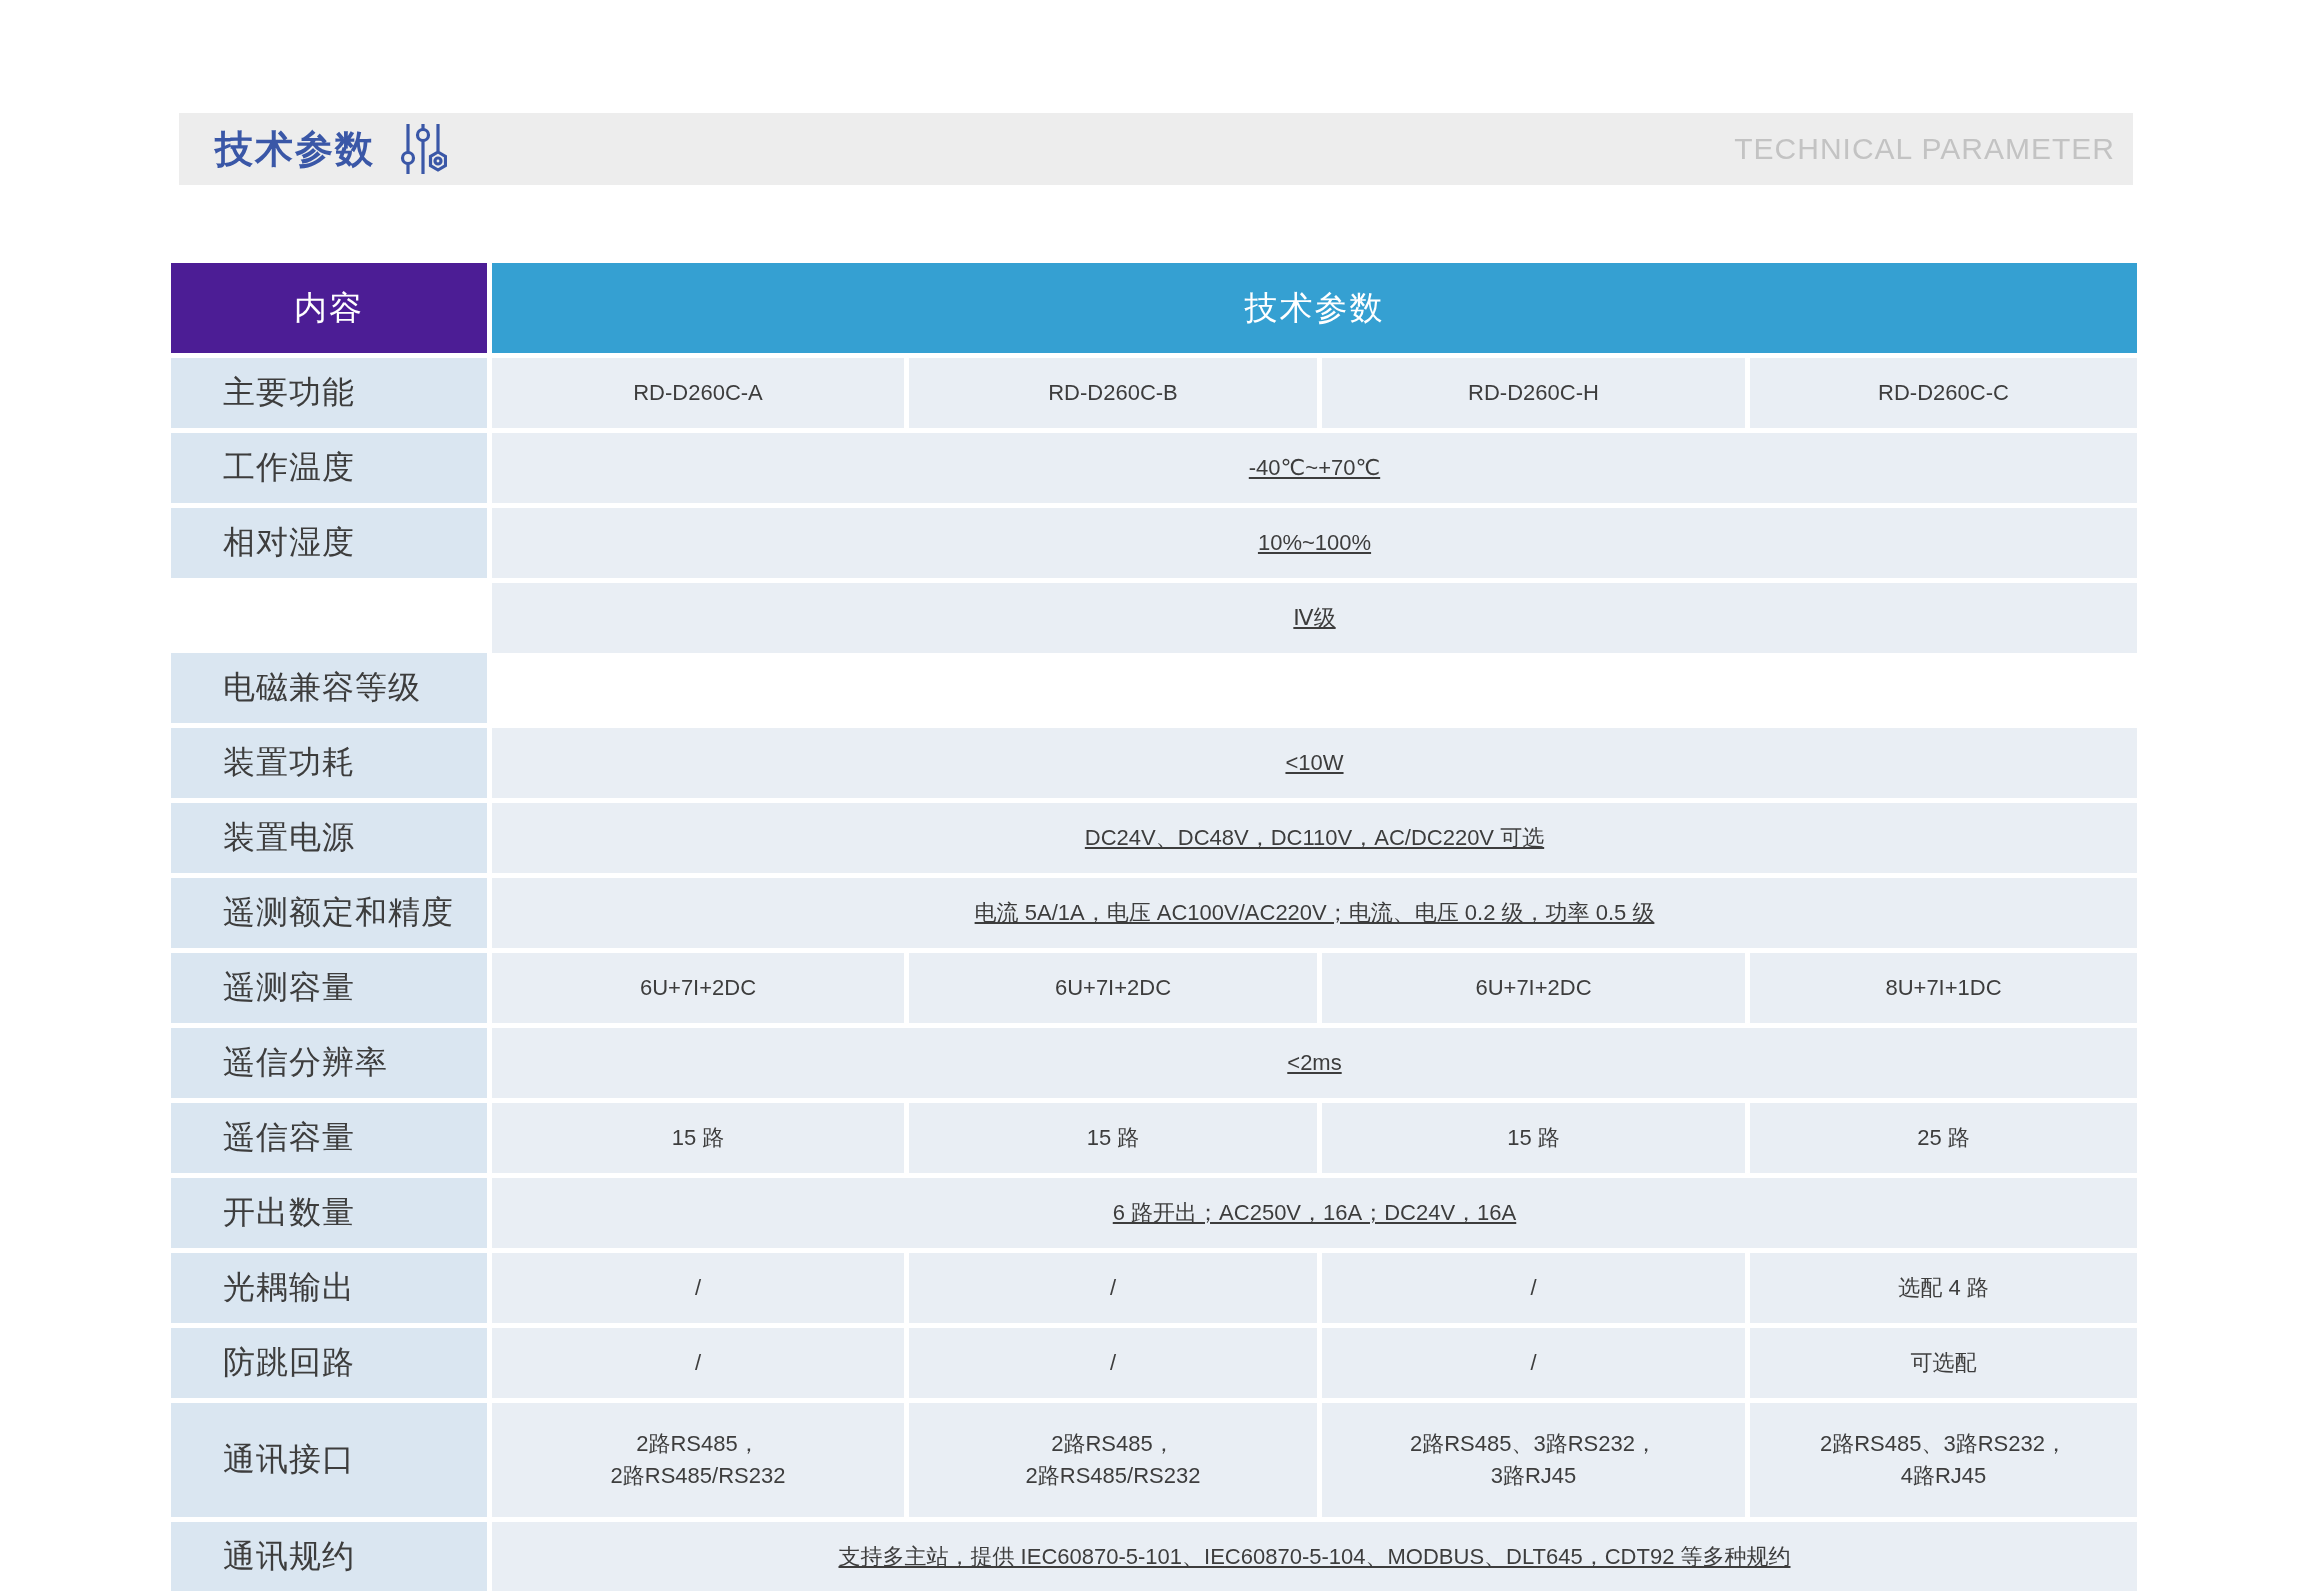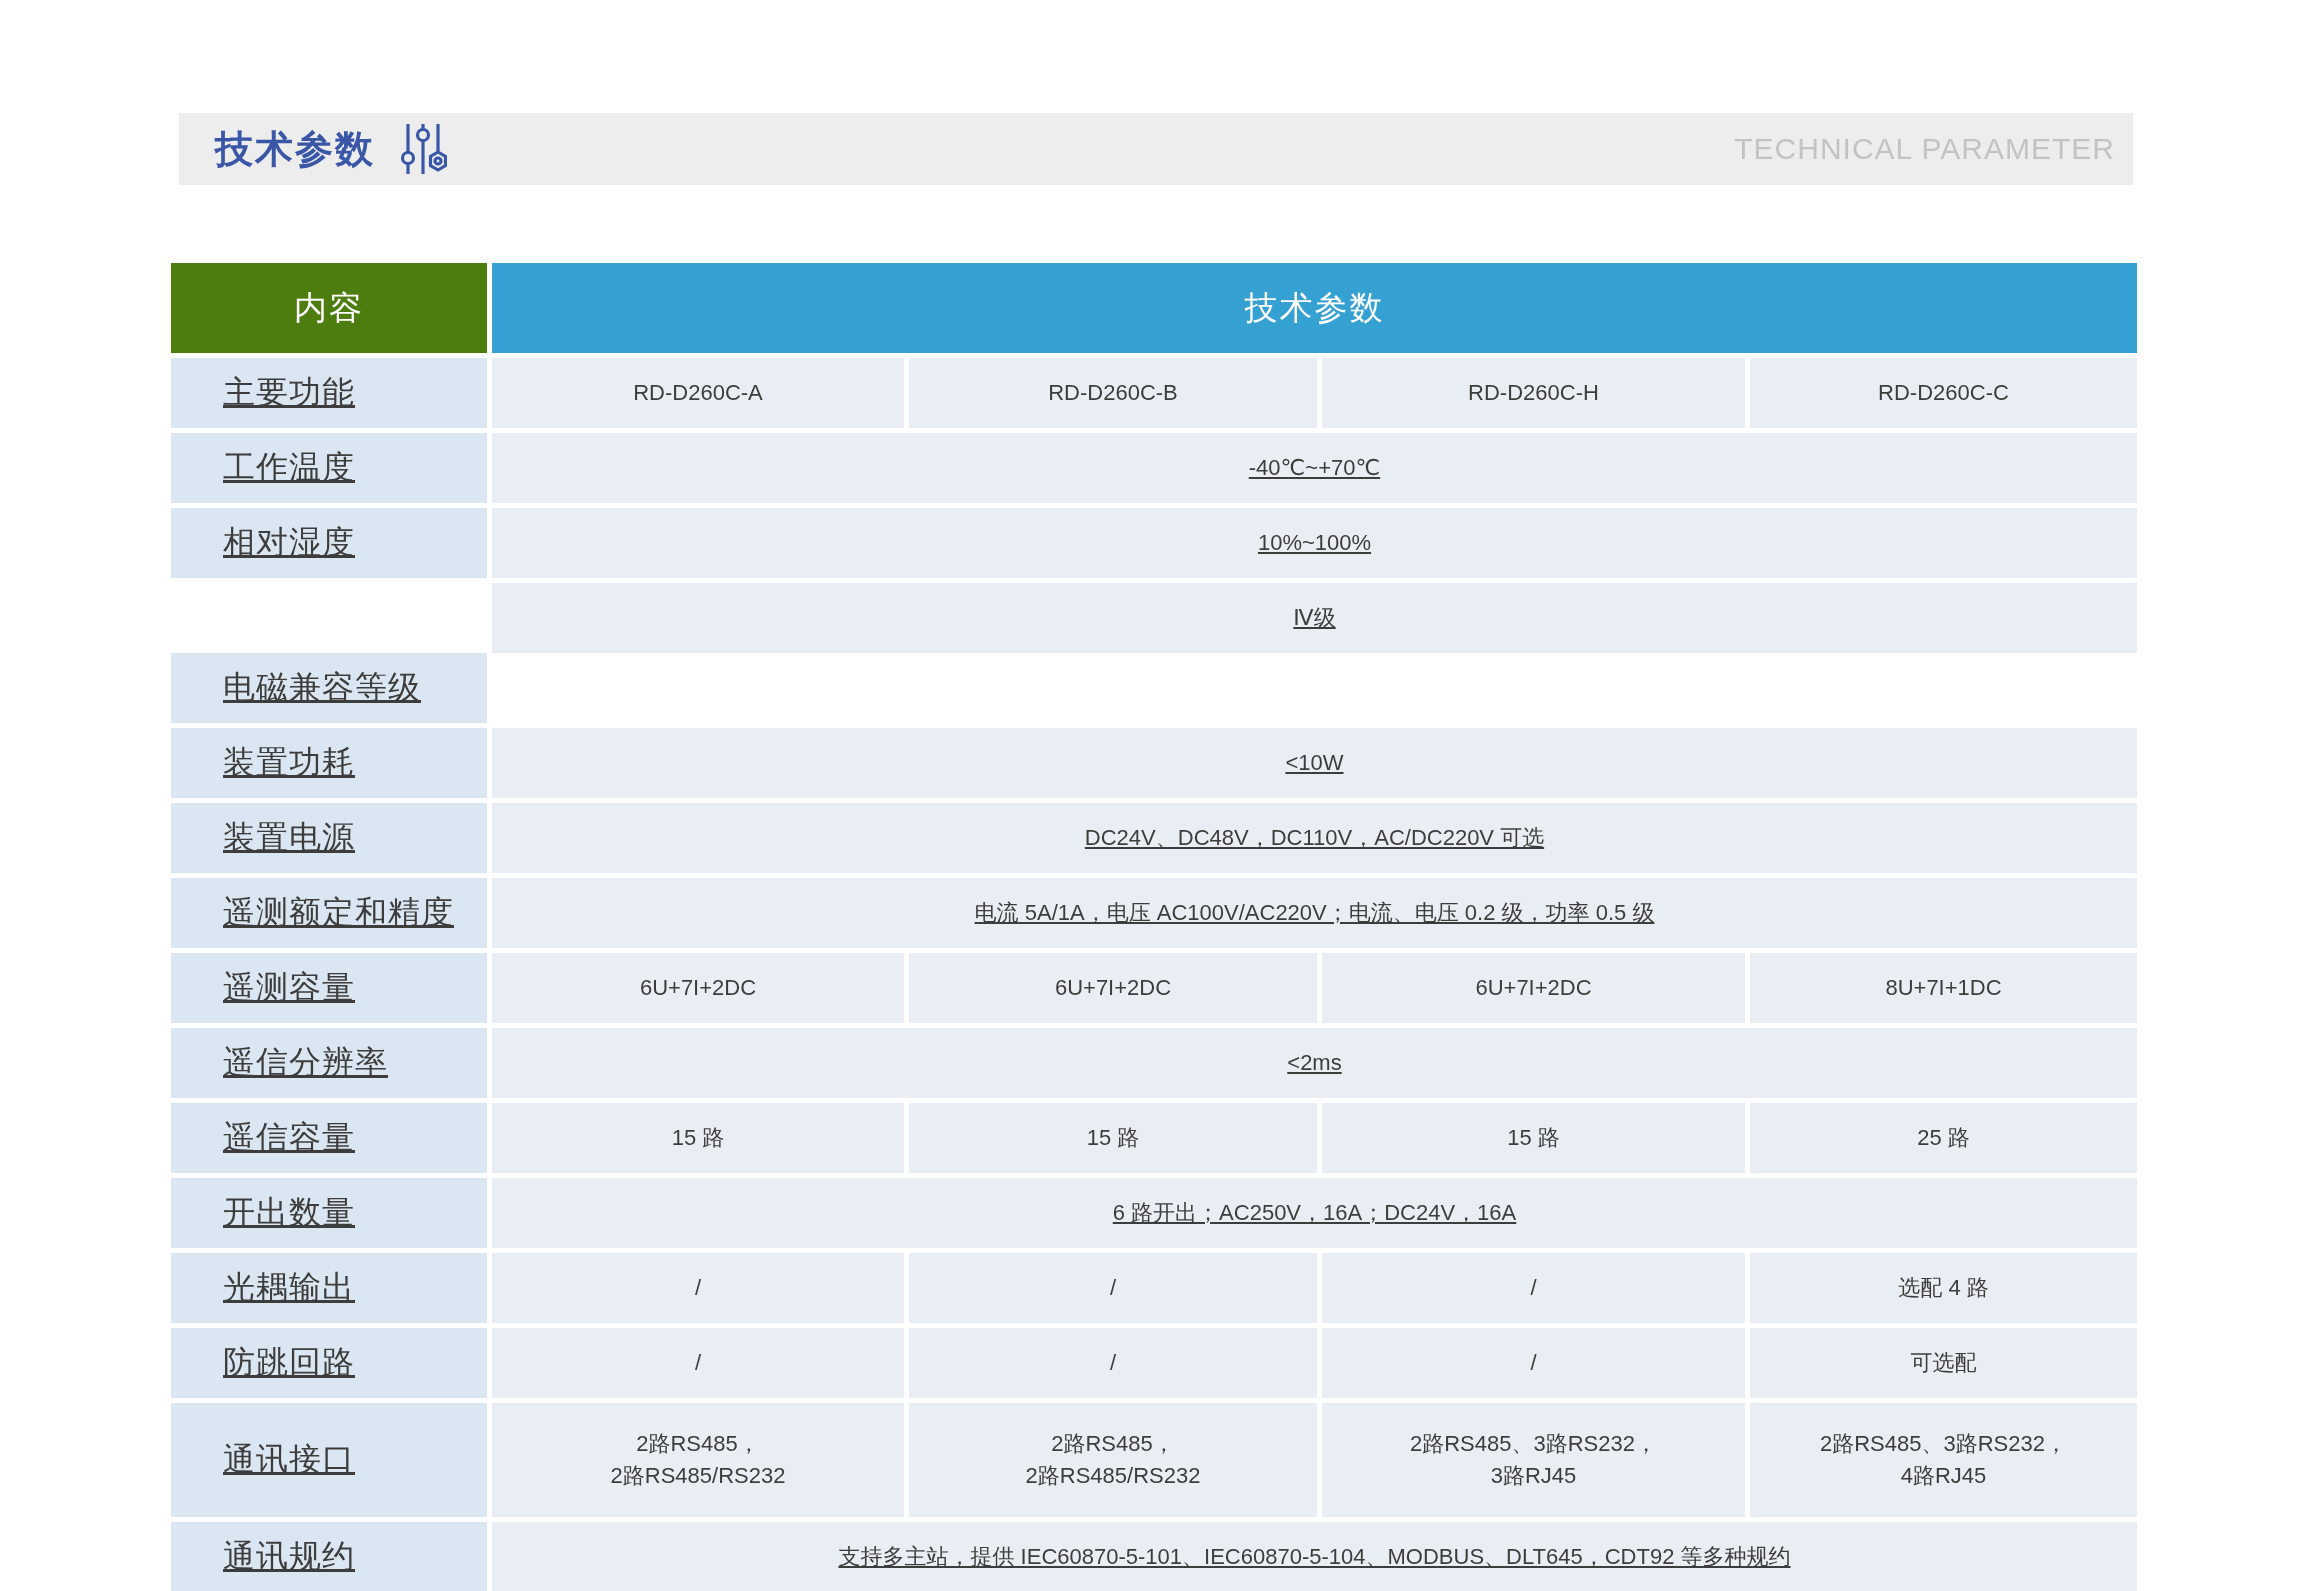--- a/index.html
+++ b/index.html
@@ -19,31 +19,30 @@
   
   .table { position:absolute; left:171px; top:263px; width:1966px; }
   .row {
     display:grid;
     grid-template-columns:316px 412px 408px 423px 387px;
     column-gap:5px;
     margin-bottom:5px;
   }
   .cell { display:flex; align-items:center; justify-content:center; text-align:center; }
   .thead .cell { height:90px; font-size:33px; color:#ffffff; letter-spacing:2px; }
-  .th-left  { background:#4d7c0f; }
+  .th-left  { background:#4c1d95; }
   .th-right { background:#35a0d2; grid-column:2 / 6; }
 
   .r .cell { height:70px; }
   .r-tall .cell { height:114px; }
 
   .label-cell {
     background:#dae6f1; font-size:32px; color:#3d3d3d;
     justify-content:flex-start; padding-left:52px; text-align:left;
     letter-spacing:1px;
-    text-decoration:underline;
   }
   .value-cell {
     background:#e9eef4; font-size:22px; color:#3d3d3d;
     white-space:pre-line; line-height:1.45;
   }
   .merged { grid-column:2 / 6;text-decoration:underline; }
 </style>
 </head>
 <body>
 

